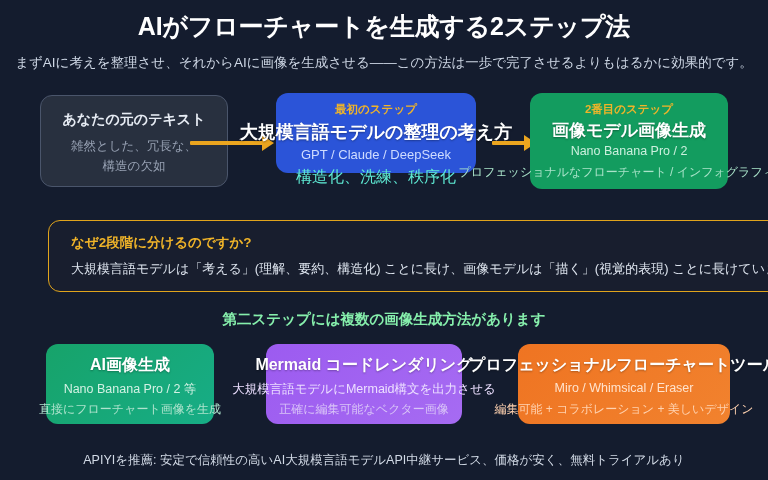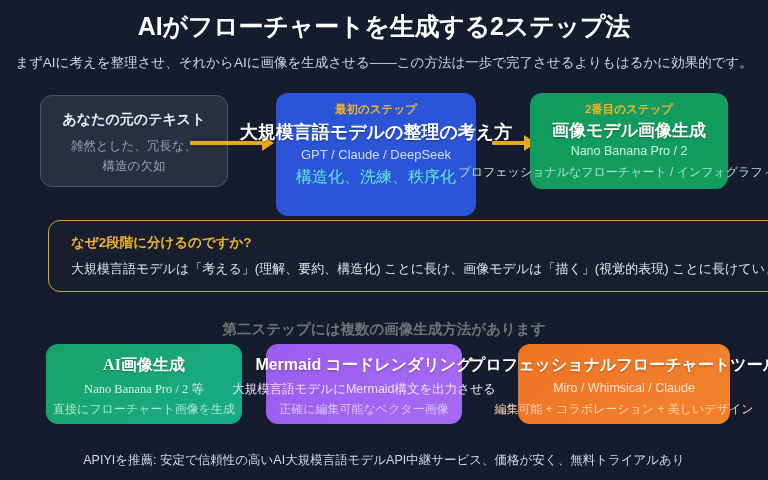--- a/index.html
+++ b/index.html
@@ -94,21 +94,21 @@
   }
   #card-source .cline { color: #97a1b3; }
   #card-source .l1 { top: 42px; }
   #card-source .l2 { top: 62px; }
 
   
   #card-llm {
     left: 276px;
     top: 93px;
     width: 200px;
-    height: 123px;
+    height: 80px;
     background: #2b54d8;
   }
   #card-llm .ckicker { top: 9px; }
   #card-llm .ctitle {
     top: 27px;
     font-size: 18px;
     text-shadow: 0 1px 2px rgba(0,0,0,.35);
   }
   #card-llm .l1 { top: 54px; color: #cfdcff; font-size: 13px; }
   #card-llm .l2 { top: 74px; color: #5eead4; font-size: 16px; }
@@ -186,24 +186,24 @@
     top: 39px;
     color: #dde4ee;
     font-size: 13px;
     white-space: nowrap;
   }
 
   
   #methods-heading {
     position: absolute;
     left: 0;
-    top: 320px;
+    top: 310px;
     width: 768px;
     text-align: center;
-    color: #737373;
+    color: #86efac;
     font-size: 14.5px;
     font-weight: bold;
     white-space: nowrap;
   }
 
   
   .method-card {
     position: absolute;
     top: 344px;
     height: 80px;
@@ -226,23 +226,22 @@
     left: 50%;
     transform: translateX(-50%);
     white-space: nowrap;
     font-size: 12.5px;
   }
   .method-card .m1 { top: 37px; }
   .method-card .m2 { top: 57px; font-size: 12px; }
 
   #method-ai {
     left: 46px;
-    width: 196px;
+    width: 168px;
     background: linear-gradient(135deg, #17a36a 0%, #17ad86 100%);
-    font-family: Liberation Serif, serif;
   }
   #method-ai .m1 { color: #d3f2e4; }
   #method-ai .m2 { color: #aee3cd; }
 
   #method-mermaid {
     left: 266px;
     width: 196px;
     background: linear-gradient(135deg, #9c5bf0 0%, #a66bf2 100%);
   }
   #method-mermaid .m1 { color: #ecdfff; }
@@ -320,19 +319,19 @@
   </div>
 
   <div class="method-card" id="method-mermaid">
     <div class="mtitle">Mermaid コードレンダリング</div>
     <div class="mline m1">大規模言語モデルにMermaid構文を出力させる</div>
     <div class="mline m2">正確に編集可能なベクター画像</div>
   </div>
 
   <div class="method-card" id="method-tools">
     <div class="mtitle">プロフェッショナルフローチャートツール</div>
-    <div class="mline m1">Miro / Whimsical / Claude</div>
+    <div class="mline m1">Miro / Whimsical / Eraser</div>
     <div class="mline m2">編集可能 + コラボレーション + 美しいデザイン</div>
   </div>
 
   <div id="footer-note">APIYIを推薦: 安定で信頼性の高いAI大規模言語モデルAPI中継サービス、価格が安く、無料トライアルあり</div>
 
 </div>
 
 </body></html>

